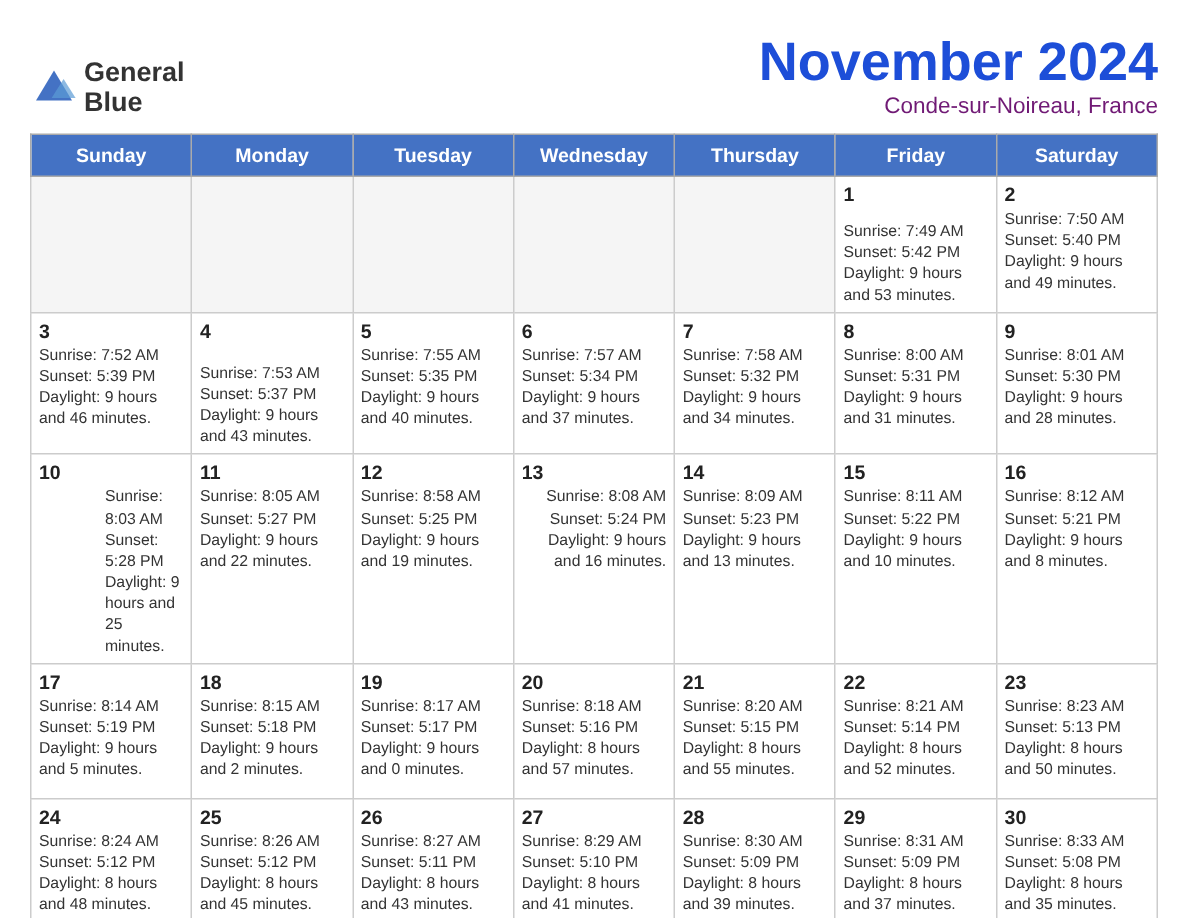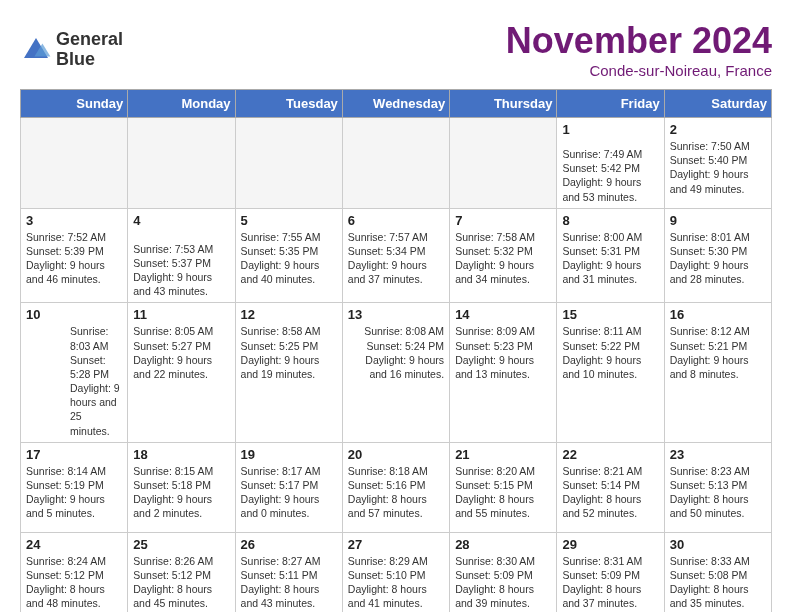--- a/index.html
+++ b/index.html
@@ -6,21 +6,21 @@
     body {
       font-family: Arial, sans-serif;
       background: #fff;
       width: 792px;
       min-height: 612px;
       padding: 20px;
     }
     .header-area {
       display: flex;
       justify-content: space-between;
-      align-items: center;
+      align-items: flex-end;
       margin-bottom: 10px;
     }
     .logo {
       display: flex;
       align-items: center;
       gap: 4px;
     }
     .logo-text {
       font-size: 18px;
       font-weight: bold;
@@ -33,38 +33,38 @@
     .logo-icon {
       width: 32px;
       height: 32px;
     }
     .title-area {
       text-align: right;
     }
     .month-title {
       font-size: 36px;
       font-weight: bold;
-      color: #701a75;
+      color: #1d4ed8;
     }
     .location-title {
       font-size: 15px;
       color: #701a75;
     }
     .calendar-table {
       width: 100%;
       border-collapse: collapse;
       table-layout: fixed;
     }
     .calendar-table th {
       background-color: #4472c4;
       color: #fff;
       font-size: 13px;
       font-weight: bold;
       padding: 6px 4px;
-      text-align: right;
+      text-align: center;
       border: 1px solid #aaa;
     }
     .calendar-table td {
       border: 1px solid #ccc;
       vertical-align: top;
       padding: 4px 5px;
       font-size: 11px;
       color: #333;
       height: 90px;
       background: #fff;

